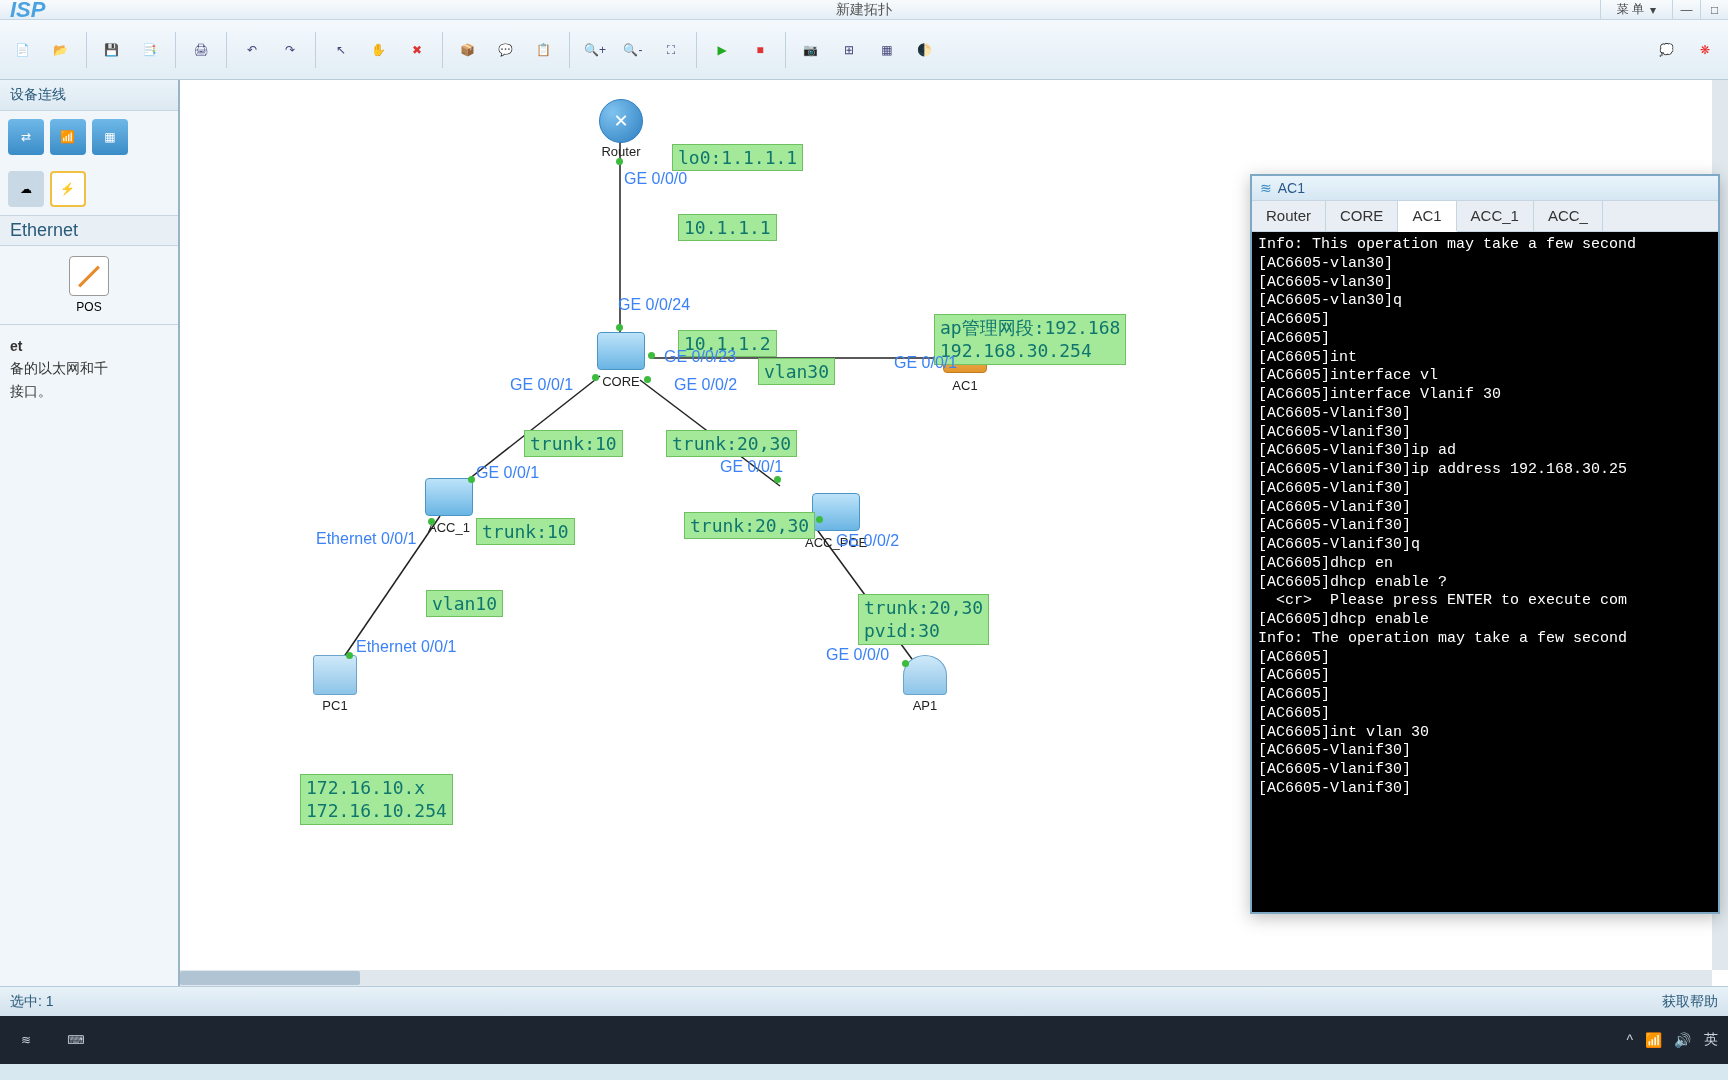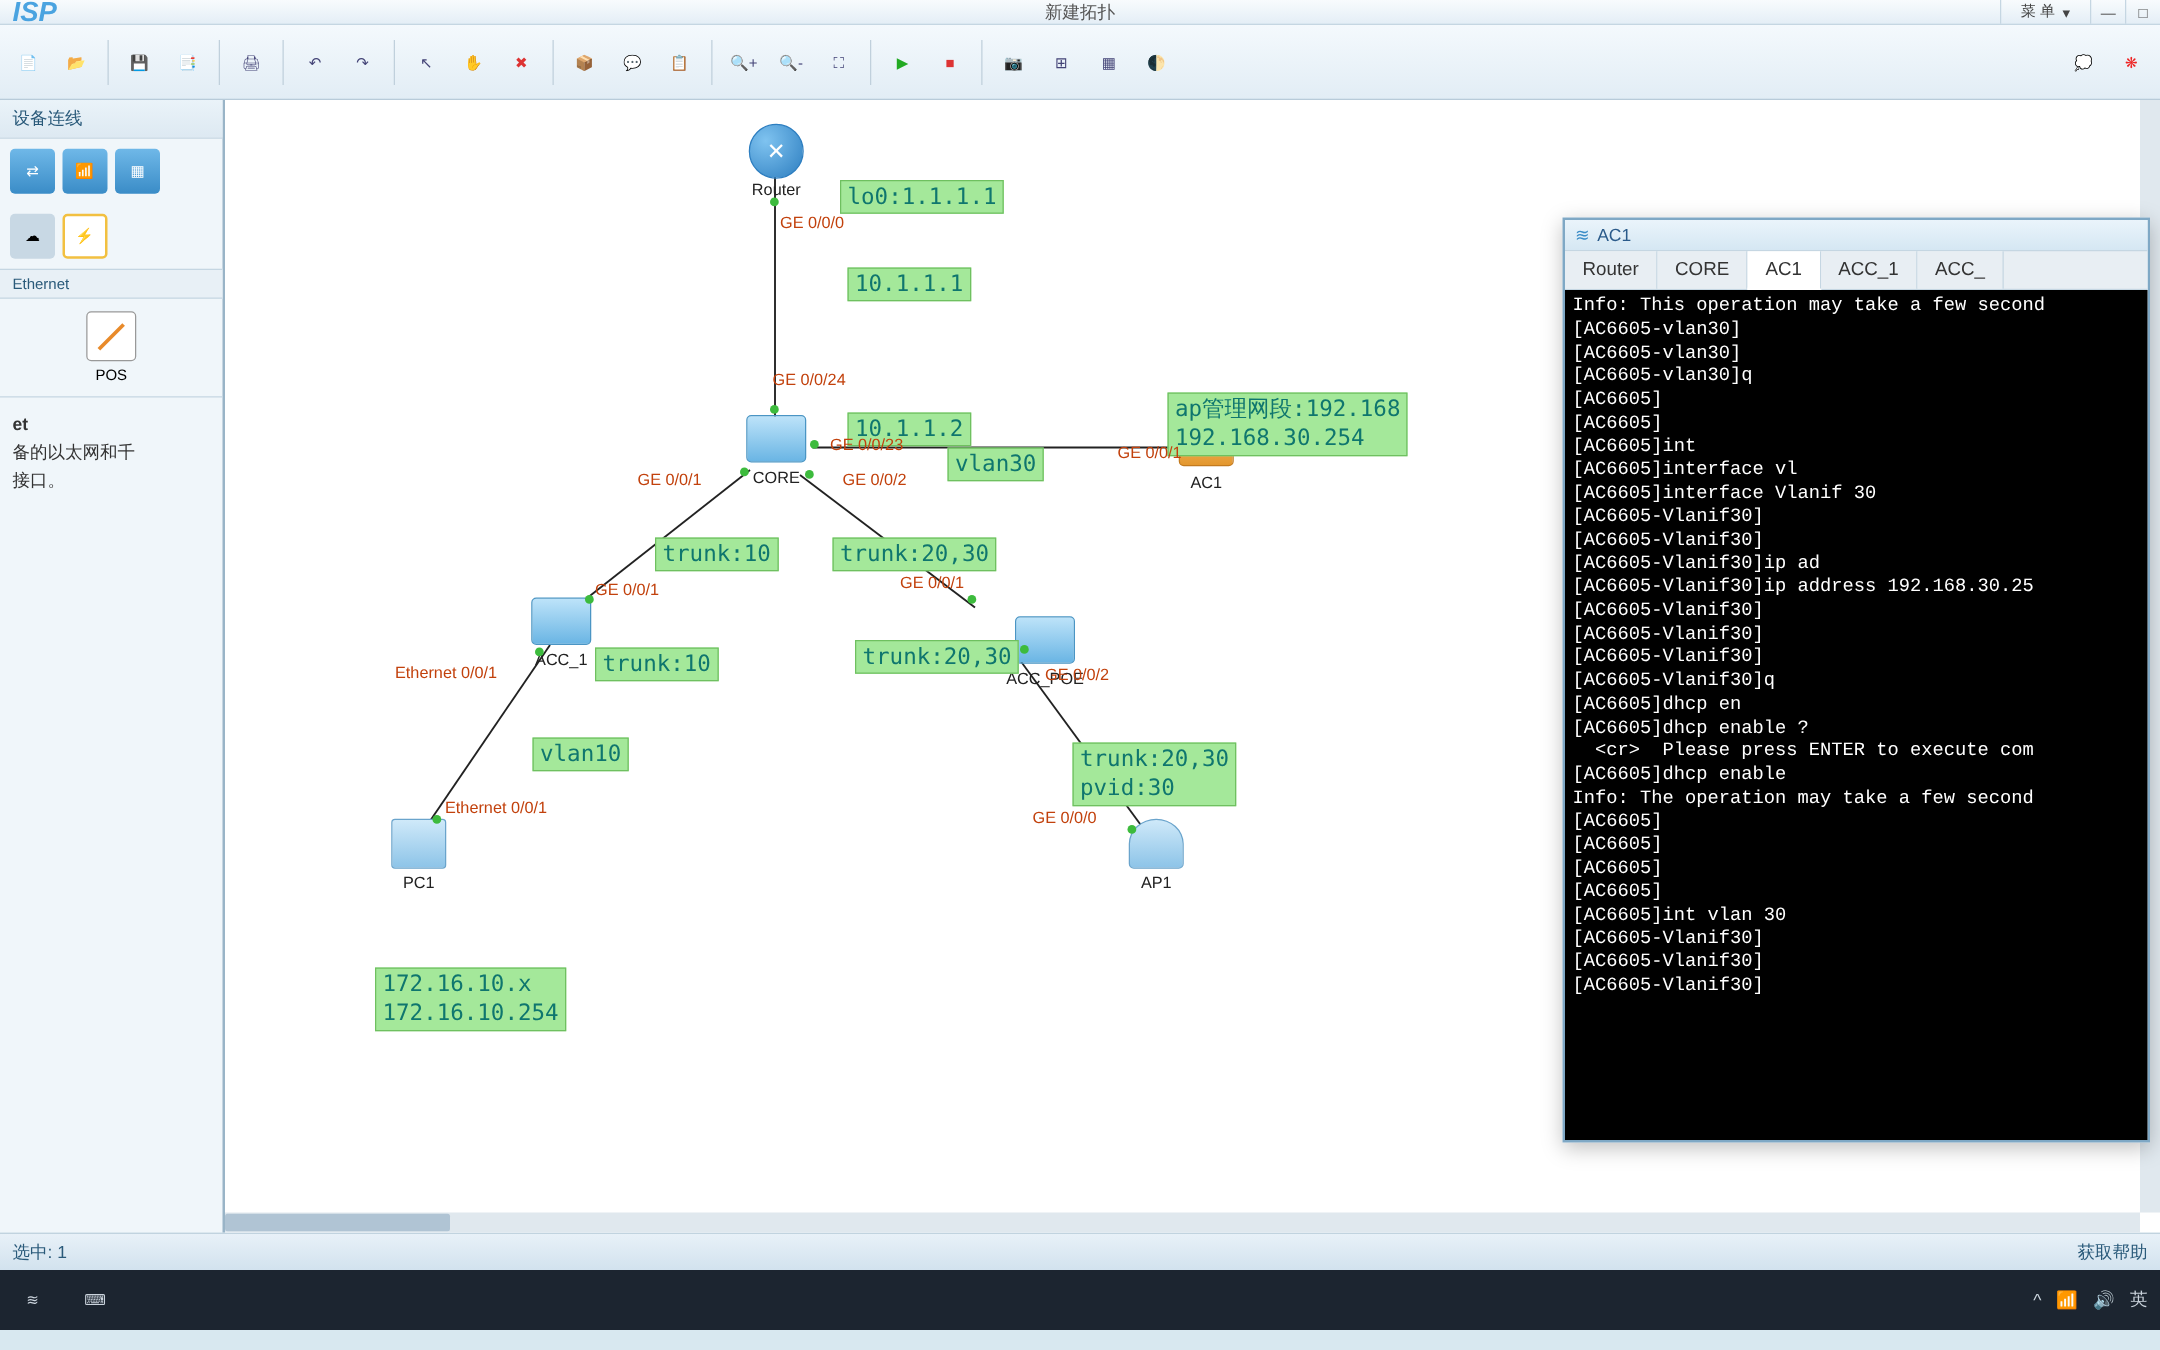--- a/index.html
+++ b/index.html
@@ -26,21 +26,21 @@
 .left-panel { width: 180px; background: #f0f6fa; border-right: 2px solid #99b4c7; display: flex; flex-direction: column; }
 .left-panel .hdr { padding: 6px 10px; color: #2a5a7a; font-size: 14px; border-bottom: 1px solid #c5d6e2; background: linear-gradient(#eaf3f9,#dde9f2); }
 .left-panel .device-row { display: flex; gap: 6px; padding: 8px; flex-wrap: wrap; }
 .left-panel .dev-icon { width: 36px; height: 36px; border-radius: 4px; display: flex; align-items: center; justify-content: center; cursor: pointer; }
 .dev-icon.soft-router { background: linear-gradient(#6fb8e8,#3a8cc7); color: #fff; }
 .dev-icon.ap { background: linear-gradient(#6fb8e8,#3a8cc7); color: #fff; }
 .dev-icon.server { background: linear-gradient(#6fb8e8,#3a8cc7); color: #fff; }
 .dev-icon.cloud { background: #c8d8e4; }
 .dev-icon.hub { background: #fff; border: 2px solid #f2c040; }
 
-.left-panel .sub-hdr { padding: 4px 10px; color: #2a5a7a; font-size: 12px; border-top: 1px solid #c5d6e2; border-bottom: 1px solid #c5d6e2; background: #e8f0f6; }
+.left-panel .sub-hdr { padding: 4px 10px; color: #2a5a7a; font-size: 18px; border-top: 1px solid #c5d6e2; border-bottom: 1px solid #c5d6e2; background: #e8f0f6; }
 .cable-list { padding: 10px; display: flex; flex-direction: column; gap: 14px; overflow: auto; }
 .cable-item { display: flex; flex-direction: column; align-items: center; gap: 4px; cursor: pointer; }
 .cable-swatch { width: 40px; height: 40px; background: #fff; border: 1px solid #999; border-radius: 4px; display: flex; align-items: center; justify-content: center; }
 .cable-swatch .line { width: 28px; height: 3px; background: #000; transform: rotate(-45deg); }
 .cable-swatch .line.orange { background: #e88a2a; }
 .cable-swatch .line.orange2 { background: #e0622a; }
 .left-panel .desc-box { padding: 10px; color: #333; font-size: 14px; line-height: 1.6; border-top: 1px solid #c5d6e2; }
 .left-panel .desc-box .title { font-weight: bold; }
 
 
@@ -53,21 +53,21 @@
 .node .lbl { font-size: 13px; color: #222; margin-top: 2px; }
 
 .router-icon { width: 44px; height: 44px; border-radius: 50%; background: radial-gradient(circle at 30% 30%, #7fc3f0, #2d7ec0); border: 1px solid #2d7ec0; position:relative;}
 .router-icon::after{content:"✕";position:absolute;inset:0;display:flex;align-items:center;justify-content:center;color:#fff;font-size:18px;}
 .sw-icon { width: 48px; height: 38px; background: linear-gradient(#bde3f9,#6ab5e4); border: 1px solid #4a95c4; border-radius: 4px; }
 .ac-icon { width: 44px; height: 36px; background: linear-gradient(#f8c679,#e3972e); border: 1px solid #c37a1e; border-radius: 4px; }
 .pc-icon { width: 44px; height: 40px; background: linear-gradient(#cfe9f9,#8dc4e8); border: 1px solid #6aa4cc; border-radius: 3px; }
 .ap-icon-d { width: 44px; height: 40px; background: linear-gradient(#cfe9f9,#8dc4e8); border-radius: 50% 50% 4px 4px; border:1px solid #6aa4cc;}
 
 .tag { position: absolute; background: #a4e89a; border: 1px solid #6fc060; padding: 1px 5px; font-family: "Consolas", monospace; font-size: 18px; color: #0f766e; white-space: pre; line-height: 1.3; margin-top: 34px; }
-.port-lbl { position: absolute; font-size: 13px; color: #c2410c; white-space: nowrap; }
+.port-lbl { position: absolute; font-size: 16px; color: #3b82f6; white-space: nowrap; }
 .dot { position: absolute; width: 7px; height: 7px; background: #3dbb3d; border-radius: 50%; }
 
 svg.links { position: absolute; inset: 0; width: 100%; height: 100%; pointer-events: none; }
 svg.links line { stroke: #222; stroke-width: 1.5; }
 
 
 .canvas-wrap .hscroll { position: absolute; bottom: 0; left: 0; right: 16px; height: 16px; background: #e0e8ee; }
 .canvas-wrap .hscroll .thumb { position: absolute; left: 0; width: 180px; height: 14px; top: 1px; background: #b0c4d4; border-radius: 2px; }
 .canvas-wrap .vscroll { position: absolute; right: 0; top: 0; bottom: 16px; width: 16px; background: #e0e8ee; }
 

